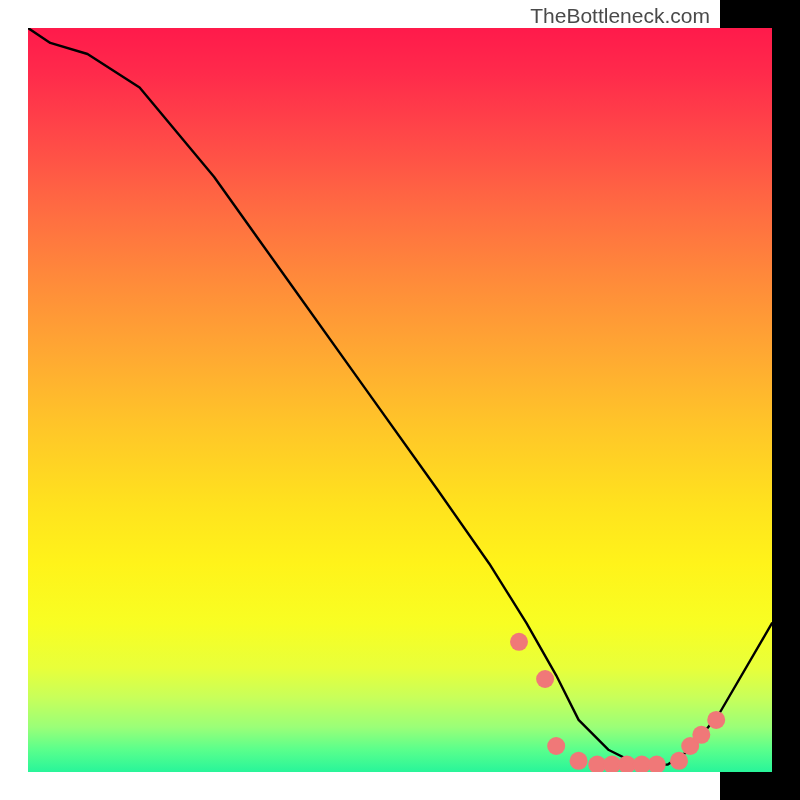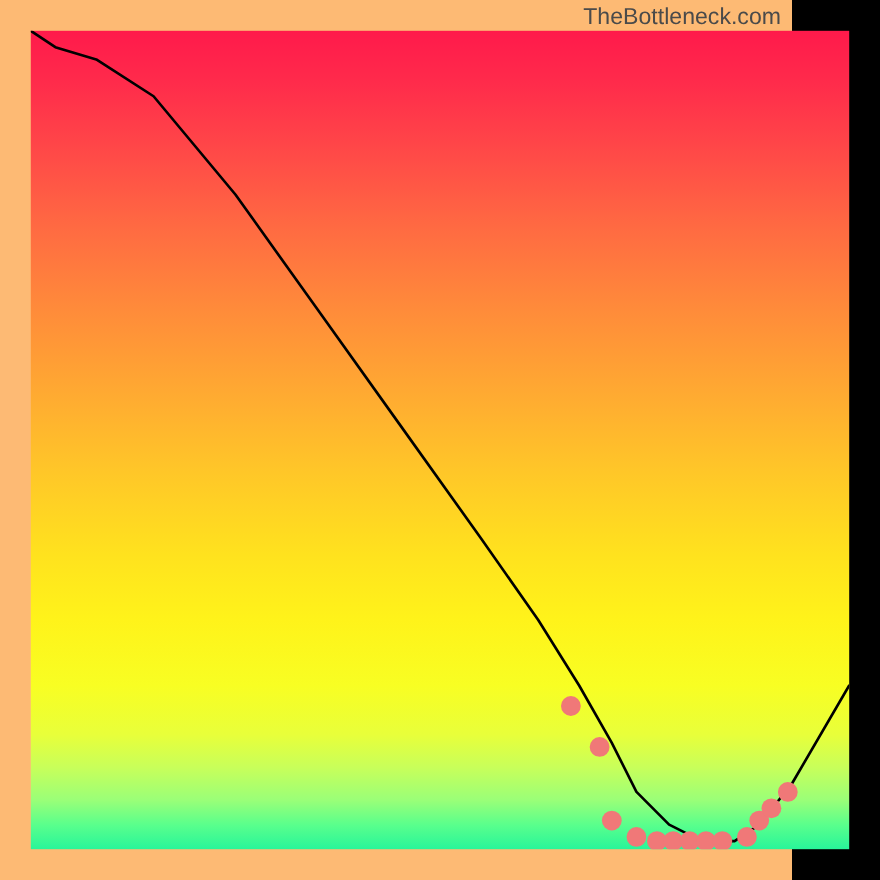--- a/index.html
+++ b/index.html
@@ -8,21 +8,21 @@
     background: #000;
     width: 800px;
     height: 800px;
     overflow: hidden;
     font-family: Arial, Helvetica, sans-serif;
   }
   .container {
     width: 720px;
     height: 800px;
     position: relative;
-    background: #fdba74;
+    background: #ffffff;
   }
   .watermark {
     position: absolute;
     top: 4px;
     right: 10px;
     color: #4a4a4a;
     font-size: 21px;
     font-weight: 400;
     z-index: 10;
   }

